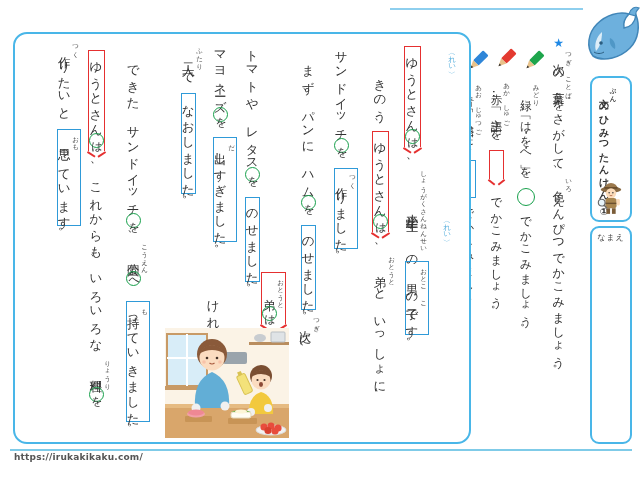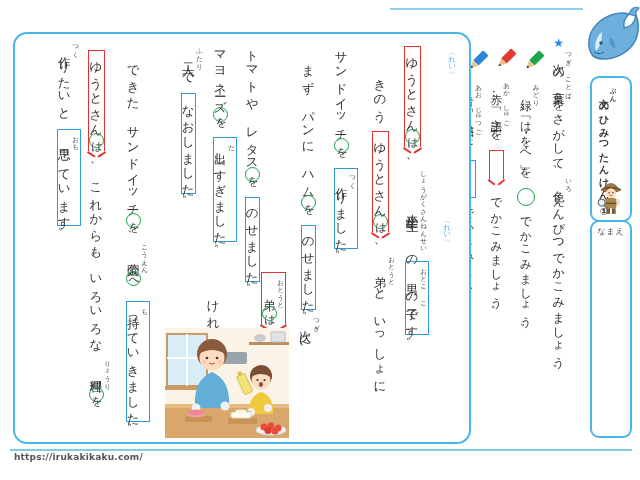--- a/index.html
+++ b/index.html
@@ -5,21 +5,21 @@
   html,body{margin:0;padding:0;background:#fff;}
   .page{position:relative;width:640px;height:480px;background:#fff;overflow:hidden;
         font-family:"DejaVu Sans",sans-serif;color:#3a3a3a;}
   
   .top-rule{position:absolute;left:390px;top:8px;width:193px;height:0;border-top:2px solid #8ecfee;}
   .bottom-rule{position:absolute;left:10px;top:449px;width:622px;height:0;border-top:2px solid #7fcbe8;}
   .main-box{position:absolute;left:13px;top:32px;width:454px;height:408px;
             border:2.5px solid #49b6e8;border-radius:14px;background:#fff;}
   .title-box{position:absolute;left:590px;top:76px;width:38px;height:142px;
              border:2px solid #49b6e8;border-radius:9px;background:#fff;}
-  .name-box{position:absolute;left:590px;top:220px;width:38px;height:214px;
+  .name-box{position:absolute;left:590px;top:226px;width:38px;height:214px;
             border:2px solid #49b6e8;border-radius:9px;background:#fff;}
   .name-label{position:absolute;left:0;top:4px;width:100%;text-align:center;
               font-size:8px;color:#444;letter-spacing:1px;}
   
   .v{position:absolute;writing-mode:vertical-rl;line-height:1.05;white-space:nowrap;
      font-size:12.5px;letter-spacing:1.5px;color:#333;}
   .v ruby{ruby-align:center;}
   .v rt{font-size:6.5px;letter-spacing:0;color:#444;}
   .v.instr{font-size:11.5px;letter-spacing:1px;}
   .v.title-text{font-size:10px;letter-spacing:1px;font-weight:bold;left:6px;top:6px;}

